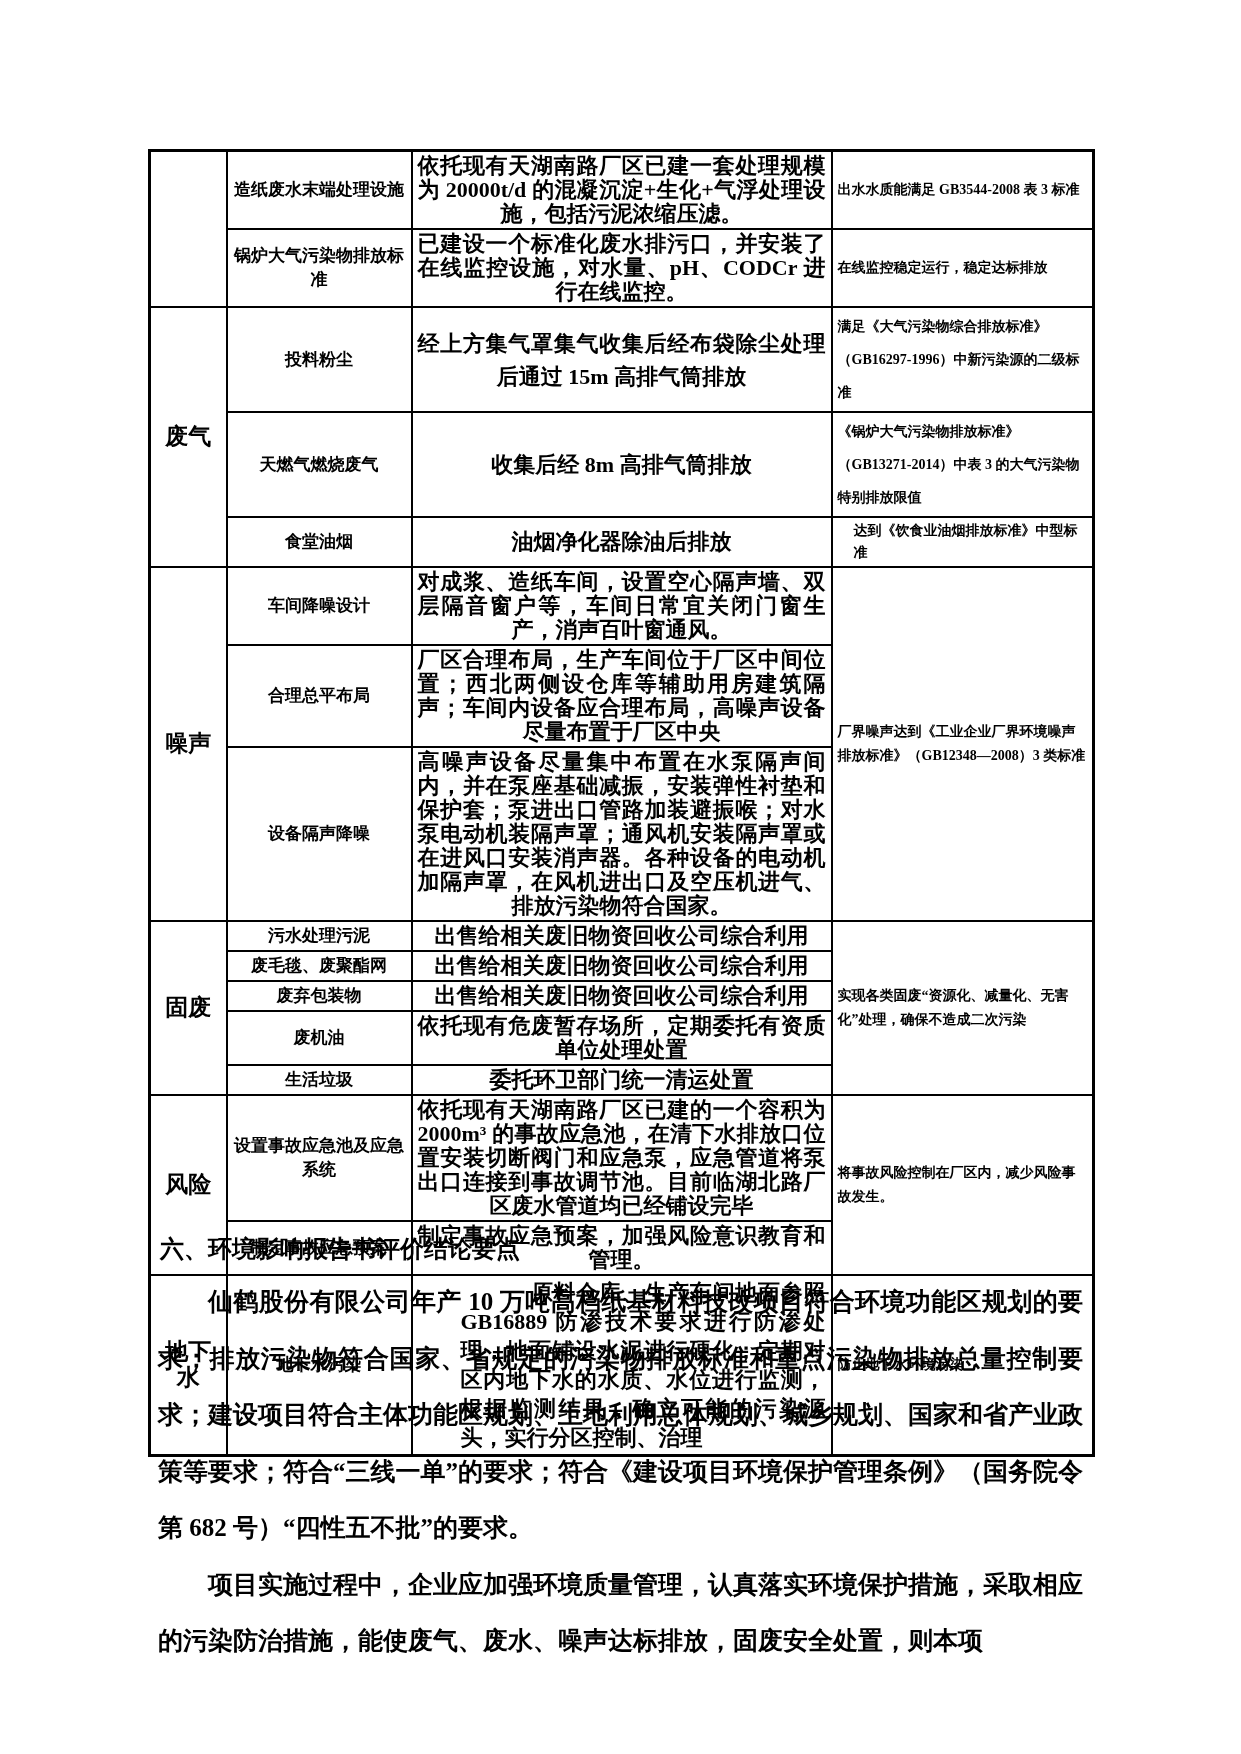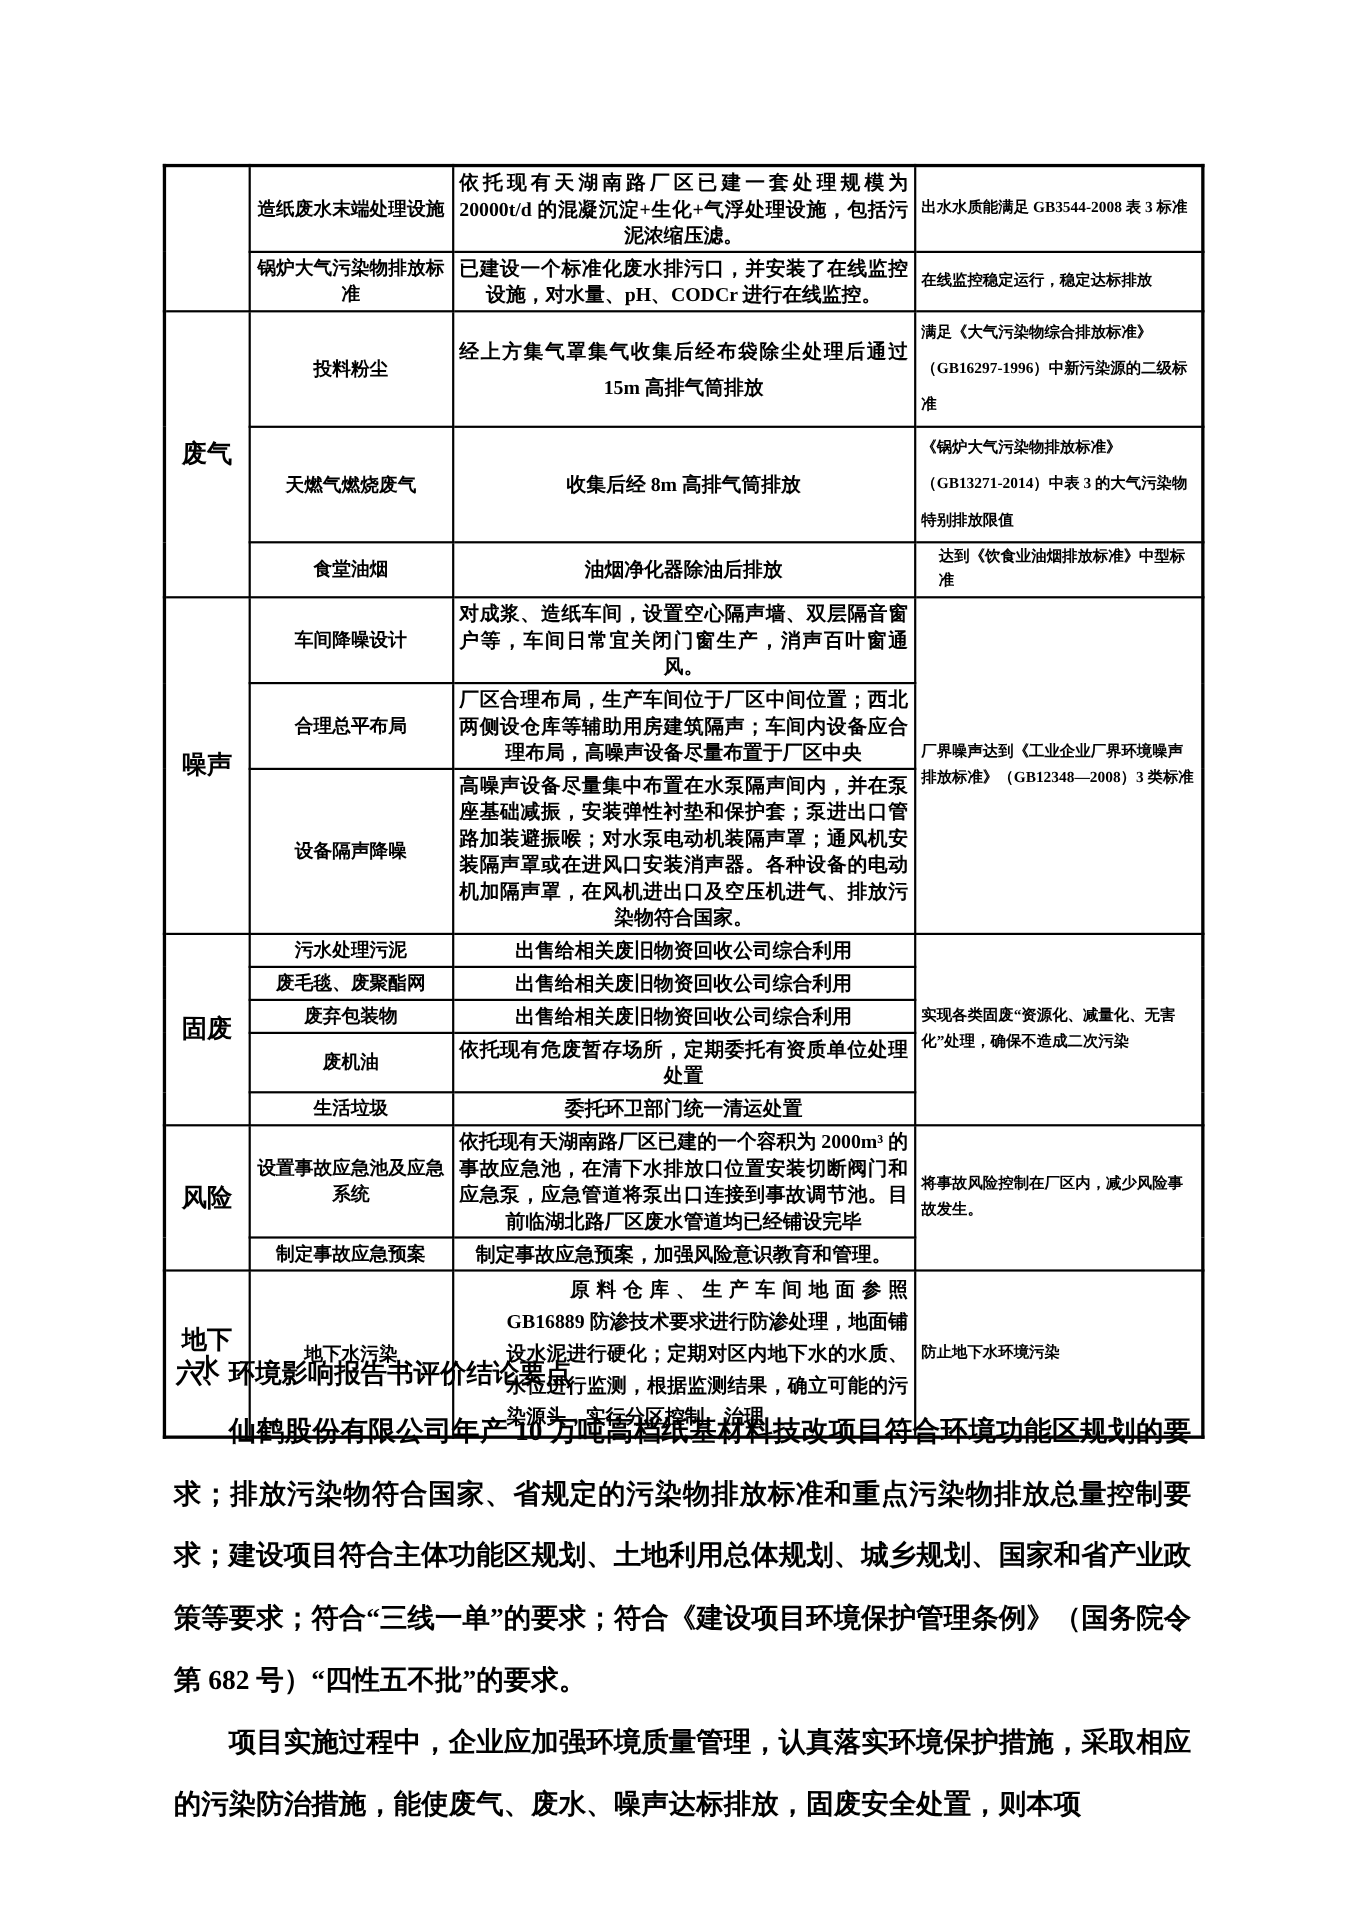--- a/index.html
+++ b/index.html
@@ -36,21 +36,21 @@
     line-height: 26px;
     padding: 2px 2px;
   }
   td.item {
     font-size: 17px;
     text-align: center;
     line-height: 24px;
     padding: 2px 4px;
   }
   td.measure {
-    font-size: 18px;
+    font-size: 22px;
     line-height: 24px;
     text-align: justify;
     text-align-last: center;
     text-justify: inter-character;
   }
   td.result {
     font-size: 14px;
     line-height: 24px;
     text-align: left;
     padding: 2px 6px;

